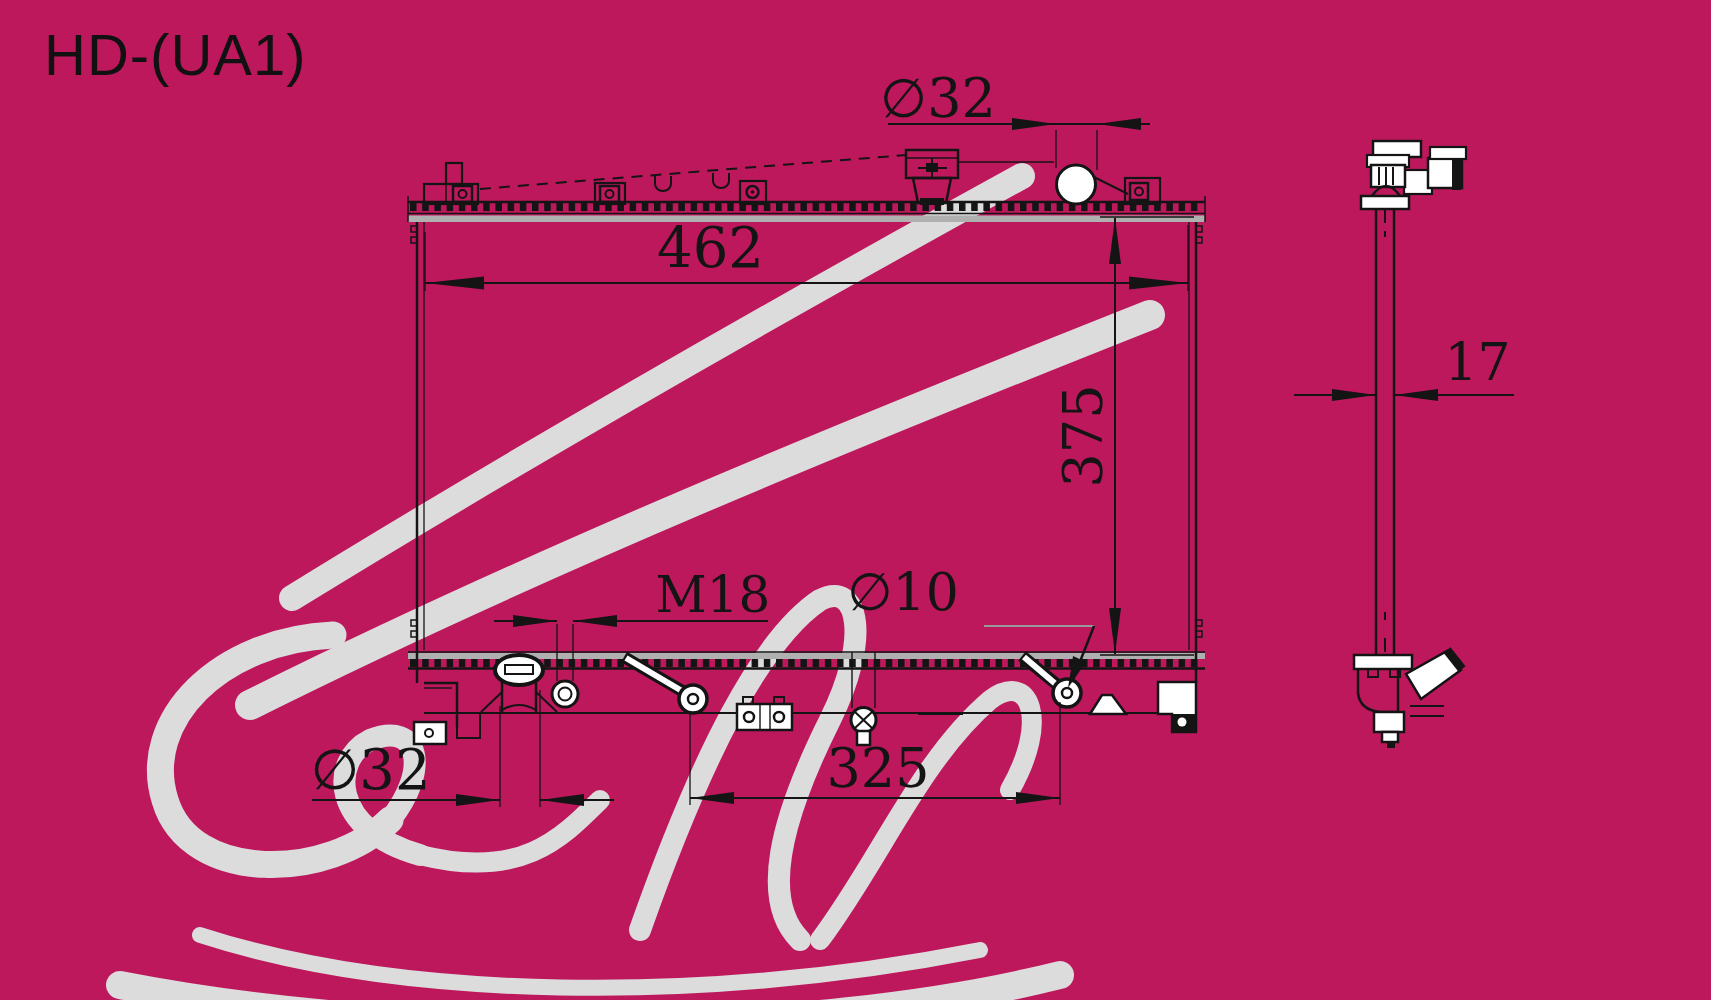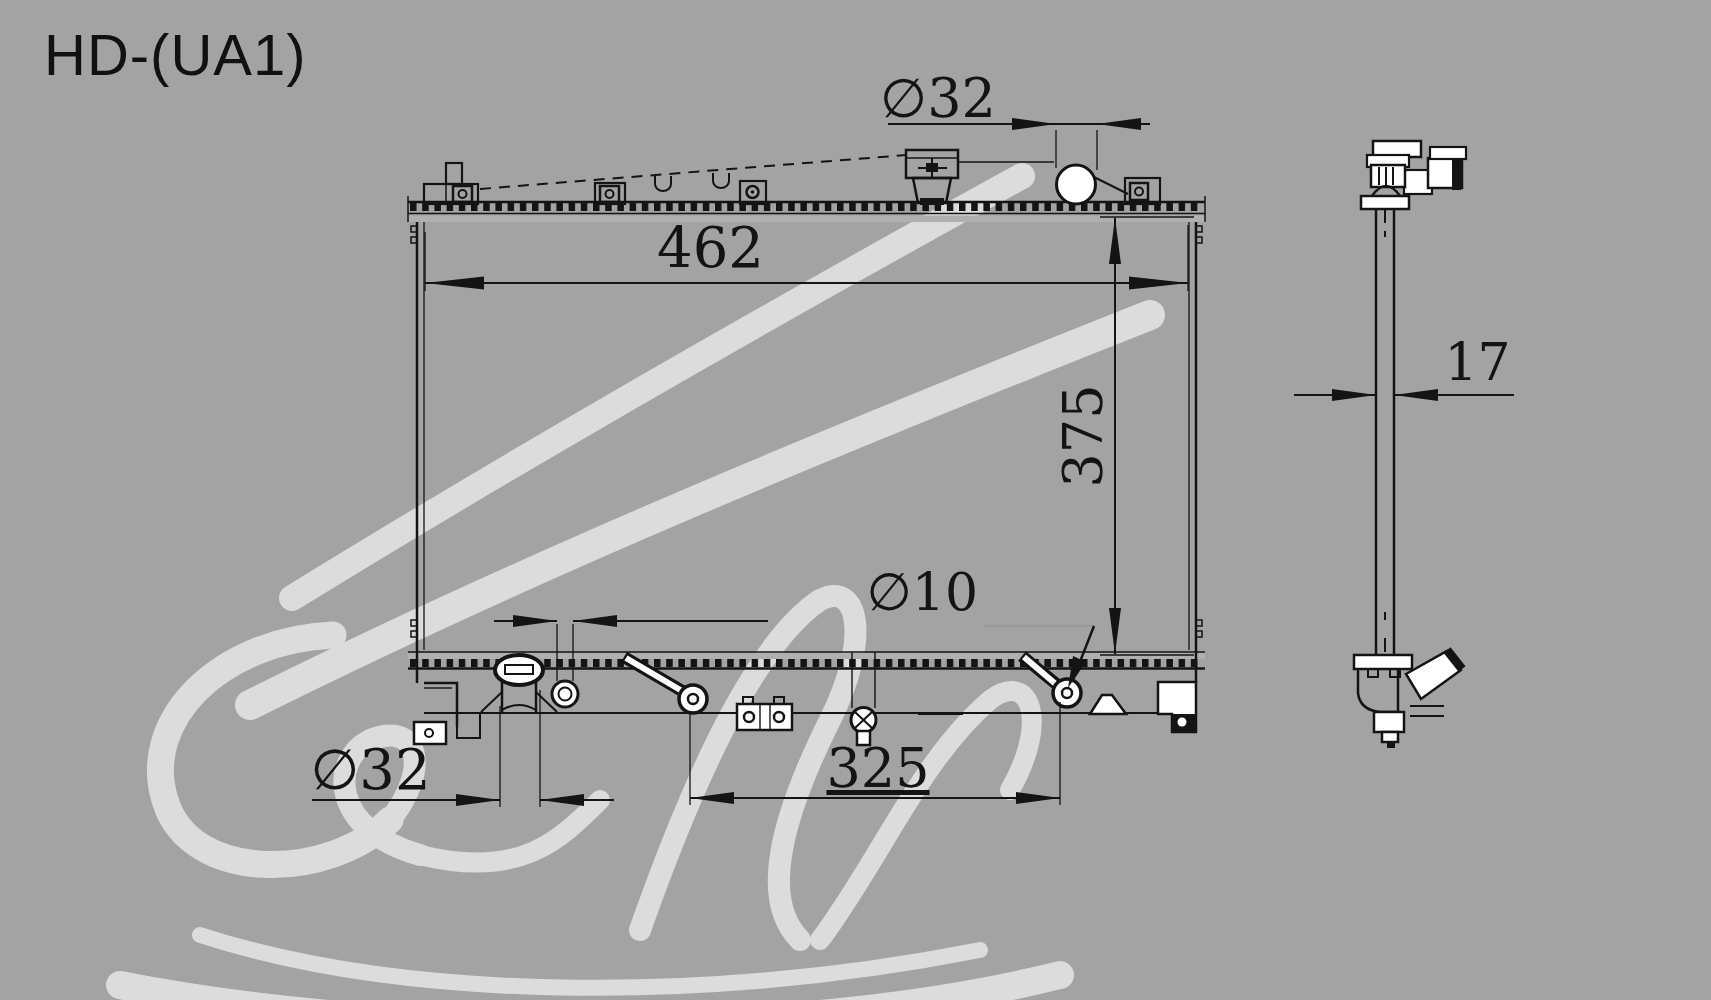--- a/index.html
+++ b/index.html
@@ -1,31 +1,31 @@
 <!DOCTYPE html>
 <html><head>
 <meta charset="utf-8">
 <style>
   html,body{margin:0;padding:0;background:#ffffff;}
-  #stage{position:relative;width:1711px;height:1000px;background:#a3a3a3;overflow:hidden;
+  #stage{position:relative;width:1711px;height:1000px;background:#be185d;overflow:hidden;
          font-family:"Liberation Sans",sans-serif;}
   svg{position:absolute;left:0;top:0;}
   .lbl{position:absolute;color:#141414;white-space:nowrap;
        font-family:"DejaVu Serif","DejaVu Sans","Liberation Serif",serif;
        text-align:center;line-height:1;}
   #part-code{left:44px;top:26px;font-size:58px;letter-spacing:1px;
              font-family:"Liberation Sans",sans-serif;color:#111;}
   #dim-top-dia{left:858px;top:72px;width:160px;font-size:54px;}
   #dim-width{left:628px;top:220px;width:165px;font-size:56px;}
   #dim-height{left:1019px;top:409px;width:130px;font-size:54px;
               transform:rotate(-90deg);}
   #dim-drain{left:638px;top:570px;width:150px;font-size:50px;}
-  #dim-hole{left:828px;top:566px;width:150px;font-size:52px;text-align:right;}
+  #dim-hole{left:828px;top:566px;width:150px;font-size:52px;}
   #dim-bot-dia{left:293px;top:742px;width:155px;font-size:56px;}
-  #dim-span{left:798px;top:742px;width:160px;font-size:54px;text-decoration:underline;}
+  #dim-span{left:798px;top:742px;width:160px;font-size:54px;}
   #dim-thick{left:1420px;top:336px;width:115px;font-size:52px;}
 </style>
 </head>
 <body>
 
 <div id="stage">
 
   <svg width="1711" height="1000" viewBox="0 0 1711 1000">
     <g stroke="#dcdcdc" fill="none" stroke-linecap="round">
       <path d="M292,598 C500,470 760,320 1022,176" stroke-width="26"></path>
@@ -289,17 +289,18 @@
           <polygon points="1394,395 1438,389 1438,401" fill="#141414" stroke="none"></polygon>
         </g>
       </g>
     </g>
   </svg>
 
   <div class="lbl" id="part-code">HD-(UA1)</div>
   <div class="lbl" id="dim-top-dia">∅32</div>
   <div class="lbl" id="dim-width">462</div>
   <div class="lbl" id="dim-height">375</div>
+  <div class="lbl" id="dim-drain">M18</div>
   <div class="lbl" id="dim-hole">∅10</div>
   <div class="lbl" id="dim-bot-dia">∅32</div>
   <div class="lbl" id="dim-span">325</div>
   <div class="lbl" id="dim-thick">17</div>
 </div>
 
 </body></html>

